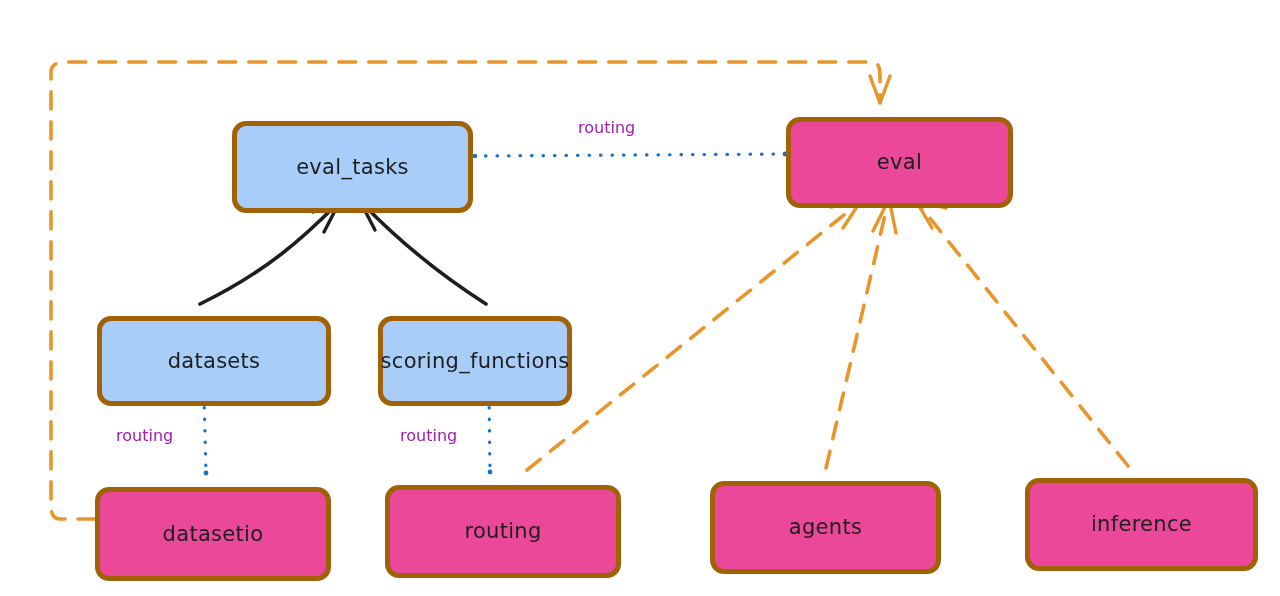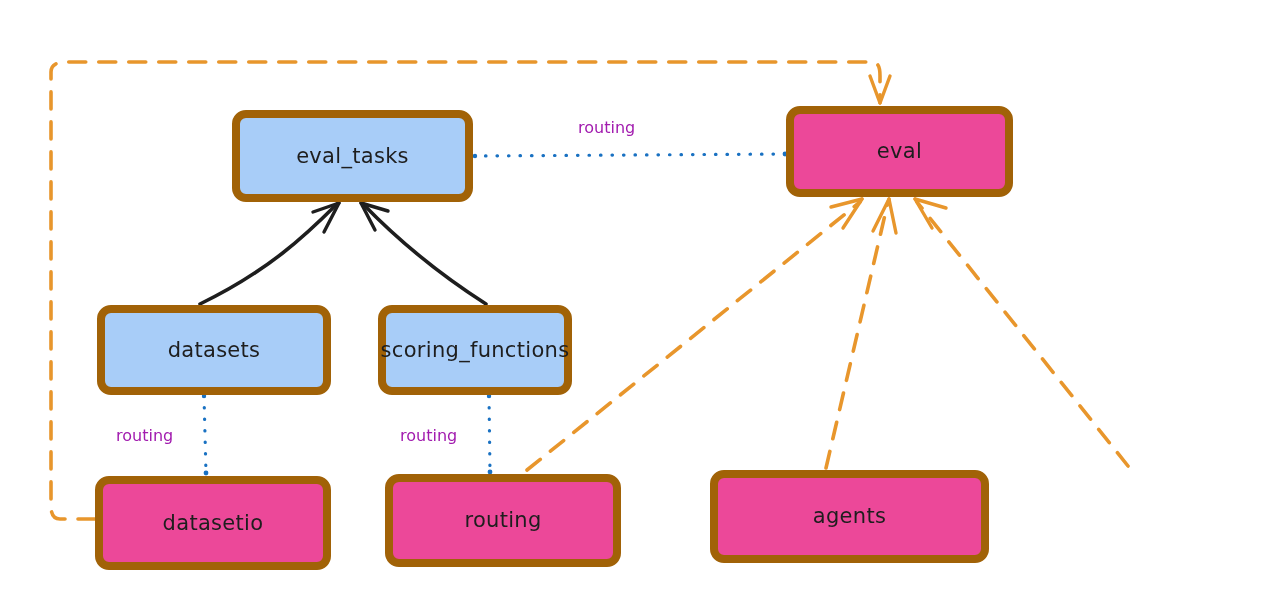--- a/index.html
+++ b/index.html
@@ -20,26 +20,27 @@
   #edges {
     position: absolute;
     left: 0;
     top: 0;
     width: 1280px;
     height: 596px;
   }
   .node {
     position: absolute;
     box-sizing: border-box;
-    border: 8px solid #a16207;
+    border: 5px solid #a16207;
     border-radius: 14px;
     display: flex;
     align-items: center;
     justify-content: center;
     z-index: 5;
+    margin-top: 11px;
   }
   .node .node-label {
     font-family: "DejaVu Sans", sans-serif;
     font-size: 21px;
     color: #1e1e1e;
     letter-spacing: 0.3px;
     line-height: 1;
     white-space: nowrap;
   }
   .node.blue { background: #a8cdf8; }
@@ -134,24 +135,27 @@
   </div>
 
   <div class="node green" style="left:95px; top:476px; width:236px; height:94px;">
     <span class="node-label">datasetio</span>
   </div>
 
   <div class="node green" style="left:385px; top:474px; width:236px; height:93px;">
     <span class="node-label">routing</span>
   </div>
 
-  <div class="node green" style="left:710px; top:470px; width:279px; height:93px;">
+  <div class="node green" style="left:710px; top:470px; width:231px; height:93px;">
     <span class="node-label">agents</span>
   </div>
 
+  <div class="node green" style="left:1025px; top:467px; width:233px; height:93px;">
+    <span class="node-label">inference</span>
+  </div>
 
   <div class="edge-label" style="left:578px; top:120px;">routing</div>
 
   <div class="edge-label" style="left:116px; top:428px;">routing</div>
 
   <div class="edge-label" style="left:400px; top:428px;">routing</div>
 
 </div>
 
 </body></html>

